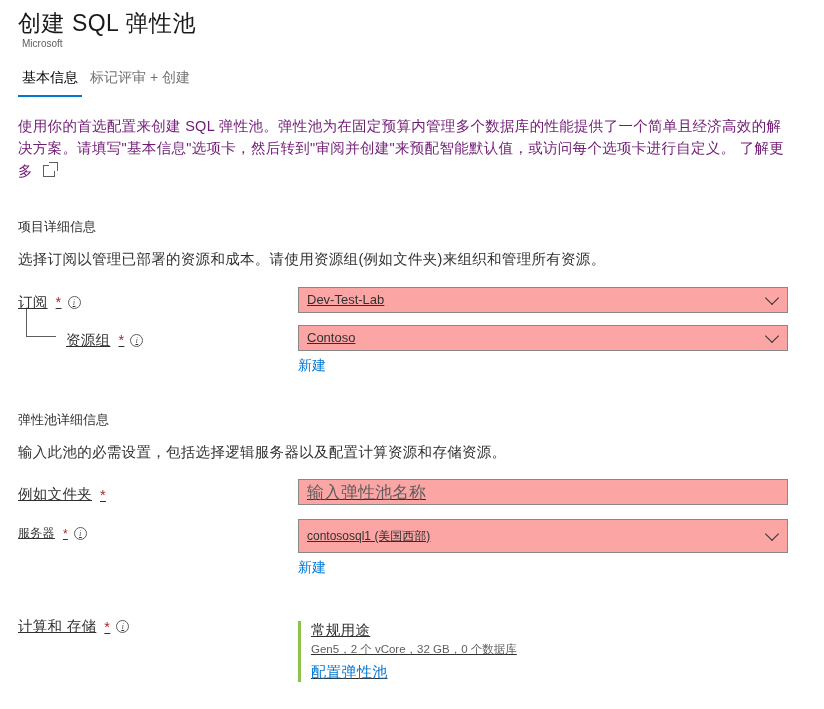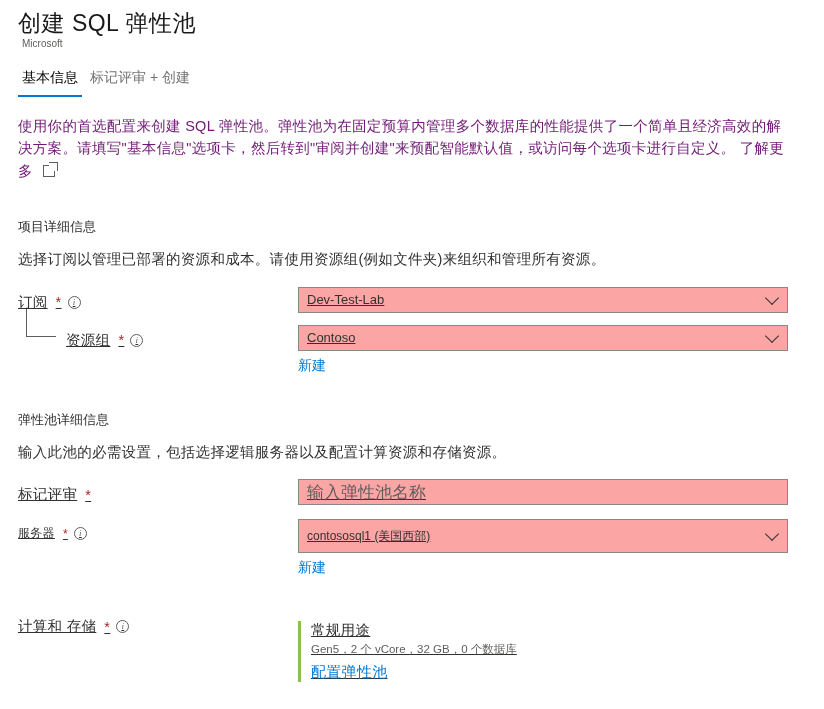--- a/index.html
+++ b/index.html
@@ -225,21 +225,21 @@
     </div>
     <span class="link">新建</span>
   </div>
 </div>
 
 <div class="section-header">弹性池详细信息</div>
 <div class="section-desc">输入此池的必需设置，包括选择逻辑服务器以及配置计算资源和存储资源。</div>
 
 <div class="form-row">
   <div class="form-label-col">
-    <span>标记评审</span>
+    <span>例如文件夹</span>
     <span class="req">*</span>
   </div>
   <div class="form-field-col">
     <div class="input-box">
       <span class="placeholder">输入弹性池名称</span>
     </div>
   </div>
 </div>
 
 <div class="form-row" style="margin-top:14px;">

